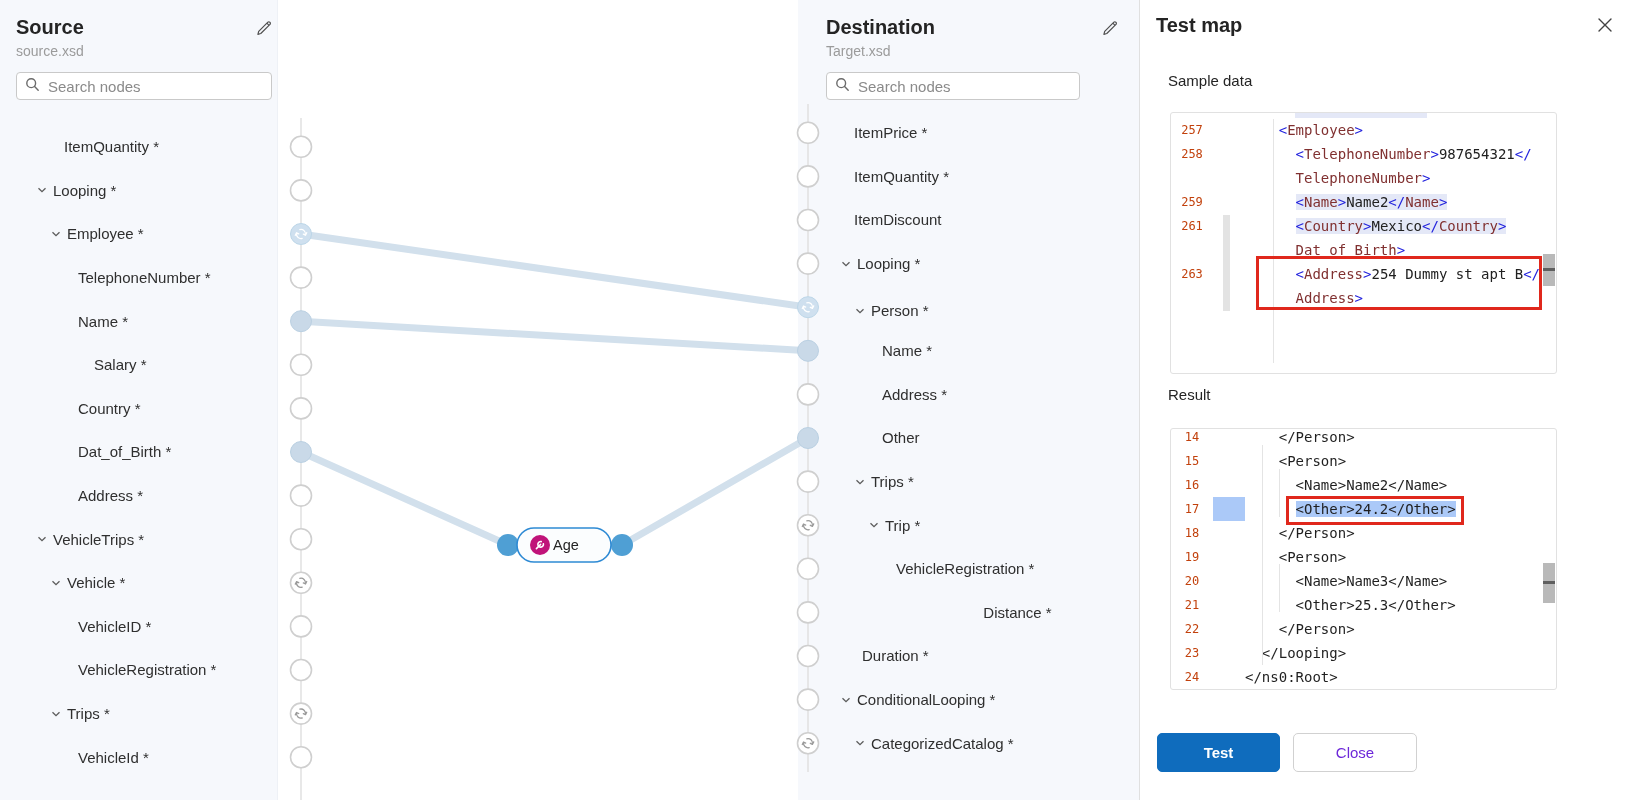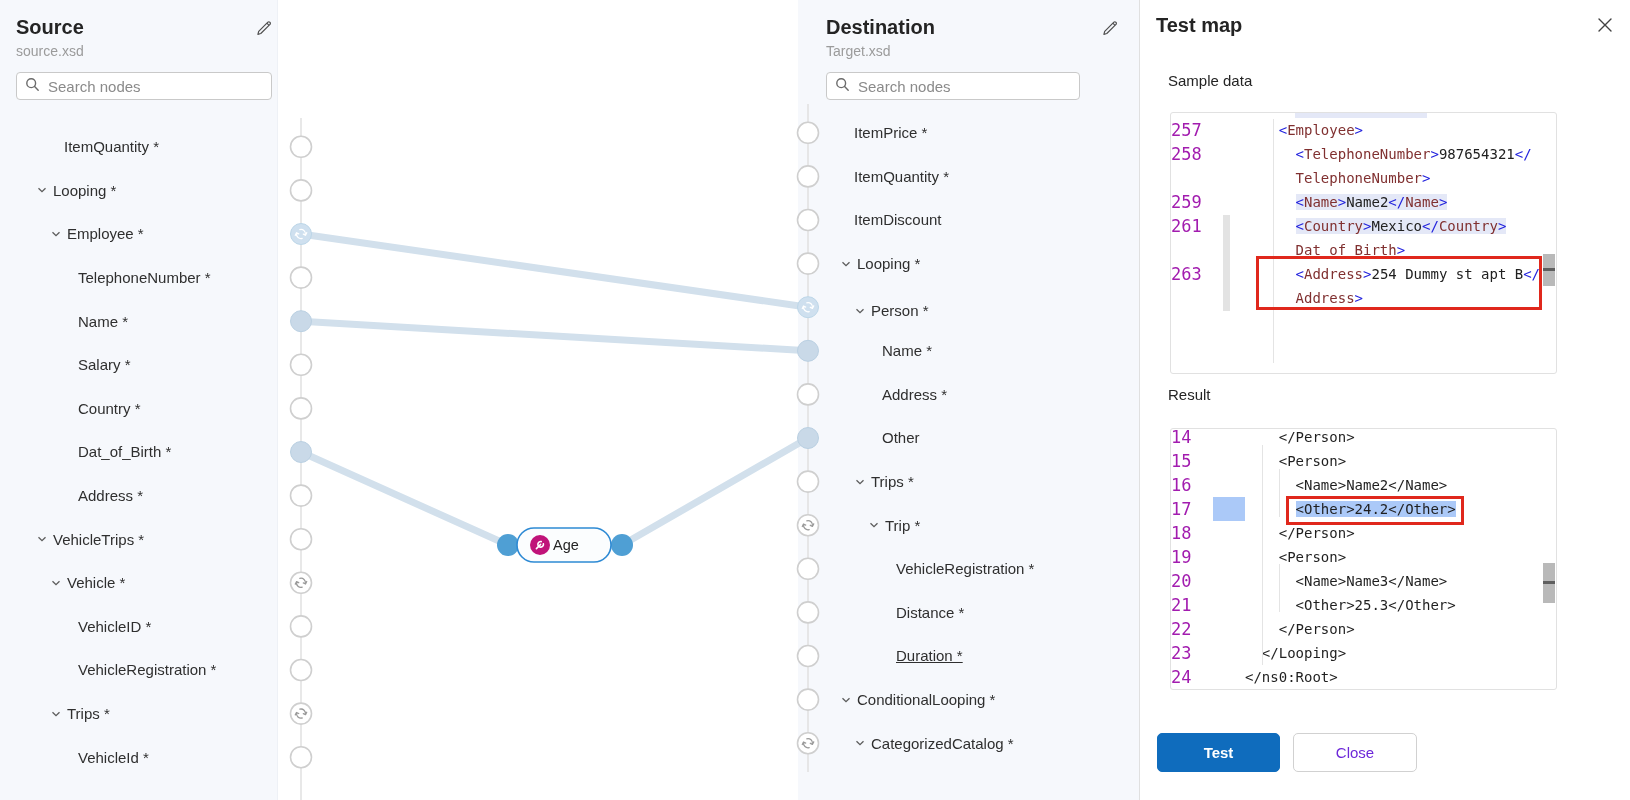--- a/index.html
+++ b/index.html
@@ -33,21 +33,21 @@
   #wires { left:0; top:0; z-index:5; pointer-events:none; }
 
   
   #test-title { position:absolute; left:16px; top:14px; font-size:20px; font-weight:700; color:#242424; }
   #close-x { position:absolute; right:14px; top:14px; width:22px; height:22px; }
   .section-label { position:absolute; left:28px; font-size:15px; color:#242424; }
 
   .editor { position:absolute; left:30px; width:387px; background:#fff; border:1px solid #e1e1e1;
     border-radius:3px; overflow:hidden; font-family:"DejaVu Sans Mono", monospace; font-size:14px; }
   .ed-row { display:flex; height:24px; line-height:24px; white-space:pre; }
-  .num { width:42px; text-align:left; color:#a21caf; flex:none; font-size:17px; }
+  .num { width:42px; text-align:center; color:#c2410c; flex:none; font-size:12px; }
   .margin { width:32px; flex:none; }
   .code { flex:1; }
   .cd { color:#2222dd; }      
   .ct { color:#803030; }      
   .cv { color:#202020; }      
   .cp { color:#1f1f1f; }      
   .hl { background:#e4e8f7; } 
   .sel-bg { background:#abc9f8; }
   .guide { position:absolute; width:1px; background:#e4e4e4; }
   .deco-strip { position:absolute; width:7px; background:#d9d9d9; opacity:.75; }
@@ -107,21 +107,21 @@
           </svg>
         </span>
         <span style="margin-left: 0px;">Employee *</span>
       </div>
       <div class="tree-row" style="top: 130.8px; height: 43.6px;">
         <span style="margin-left: 78px;">TelephoneNumber *</span>
       </div>
       <div class="tree-row" style="top: 174.4px; height: 43.6px;">
         <span style="margin-left: 78px;">Name *</span>
       </div>
-      <div class="tree-row" style="top: 218px; height: 43.6px;">
+      <div class="tree-row" style="top: 218px; height: 43.6px; margin-left: 16px;">
         <span style="margin-left: 78px;">Salary *</span>
       </div>
       <div class="tree-row" style="top: 261.6px; height: 43.6px;">
         <span style="margin-left: 78px;">Country *</span>
       </div>
       <div class="tree-row" style="top: 305.2px; height: 43.6px;">
         <span style="margin-left: 78px;">Dat_of_Birth *</span>
       </div>
       <div class="tree-row" style="top: 348.8px; height: 43.6px;">
         <span style="margin-left: 78px;">Address *</span>
@@ -232,25 +232,25 @@
         <span class="chev" style="margin-left: 70px;">
           <svg width="12" height="12" viewBox="0 0 12 12">
             <path d="M2.5 4.2 L6 7.7 L9.5 4.2" fill="none" stroke="#5c5c5c" stroke-width="1.3"></path>
           </svg>
         </span>
         <span style="margin-left: 0px;">Trip *</span>
       </div>
       <div class="tree-row" style="top: 436px; height: 43.6px;">
         <span style="margin-left: 98px;">VehicleRegistration *</span>
       </div>
-      <div class="tree-row" style="top: 479.6px; height: 43.6px;">
+      <div class="tree-row" style="top: 479.6px; height: 43.6px; justify-content: center;">
         <span style="margin-left: 98px;">Distance *</span>
       </div>
       <div class="tree-row" style="top: 523.2px; height: 43.6px;">
-        <span style="margin-left: 98px; text-decoration: underline;">Duration *</span>
+        <span style="margin-left: 64px;">Duration *</span>
       </div>
       <div class="tree-row" style="top: 566.8px; height: 43.6px;">
         <span class="chev" style="margin-left: 42px;">
           <svg width="12" height="12" viewBox="0 0 12 12">
             <path d="M2.5 4.2 L6 7.7 L9.5 4.2" fill="none" stroke="#5c5c5c" stroke-width="1.3"></path>
           </svg>
         </span>
         <span style="margin-left: 0px;">ConditionalLooping *</span>
       </div>
       <div class="tree-row" style="top: 610.4px; height: 43.6px;">

